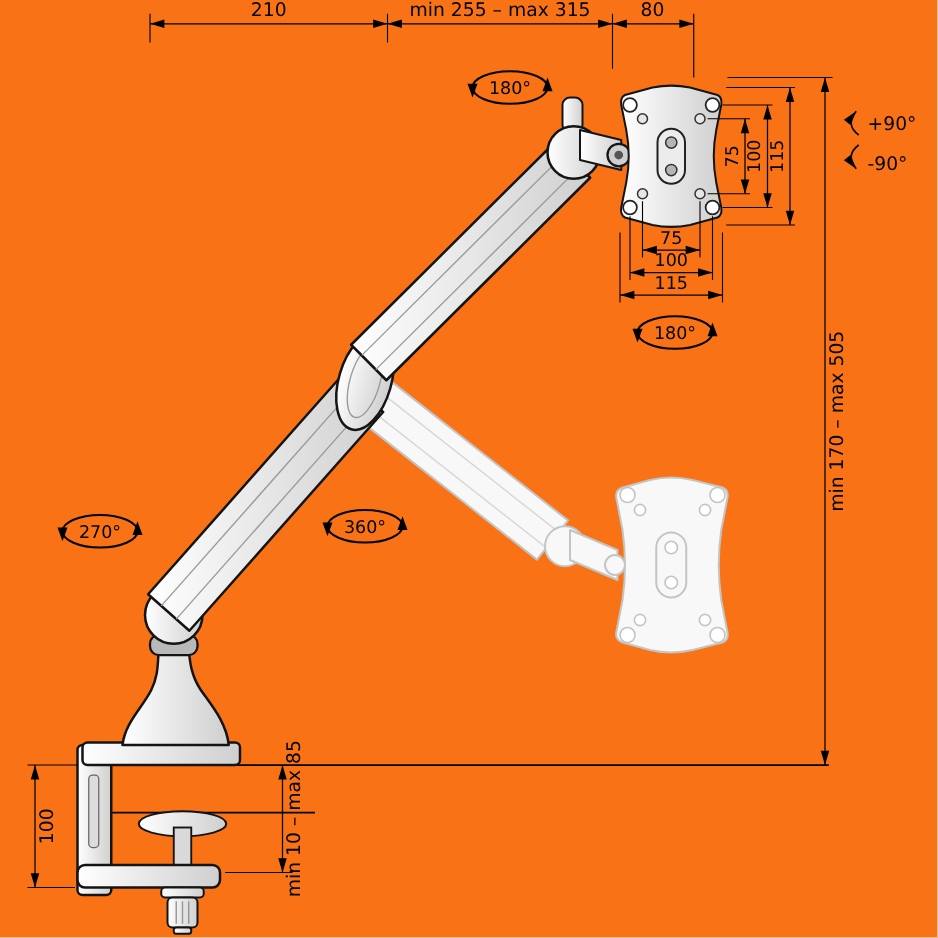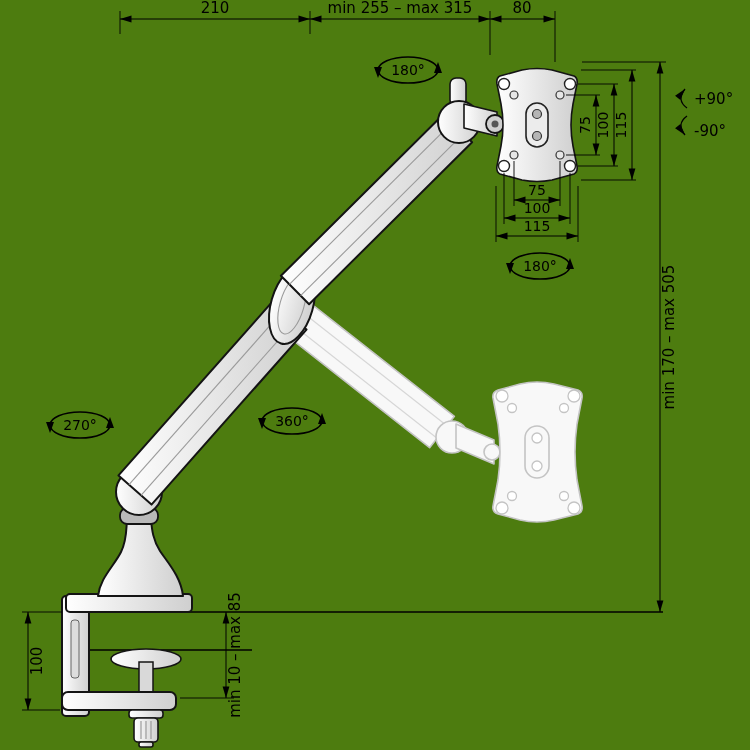--- a/index.html
+++ b/index.html
@@ -1,16 +1,16 @@
 <!DOCTYPE html>
 <html><head>
 <meta charset="utf-8">
 <style>
   html,body{margin:0;padding:0;background:#fff;}
-  .stage{width:750px;height:750px;background:#4d7c0f;position:relative;overflow:hidden;}
+  .stage{width:750px;height:750px;background:#f97316;position:relative;overflow:hidden;}
   svg{display:block;}
   text{font-family:"DejaVu Sans",sans-serif;fill:#000;}
   .dim{font-size:15px;}
   .dimS{font-size:14px;}
   .rot{font-size:14px;}
   .dl{stroke:#000;stroke-width:1;fill:none;}
   .ext{stroke:#000;stroke-width:0.9;fill:none;}
   .arc{stroke:#000;stroke-width:1.3;fill:none;}
   .oval{fill:none;stroke:#000;stroke-width:1.6;}
   .oarr{fill:#000;stroke:none;}

